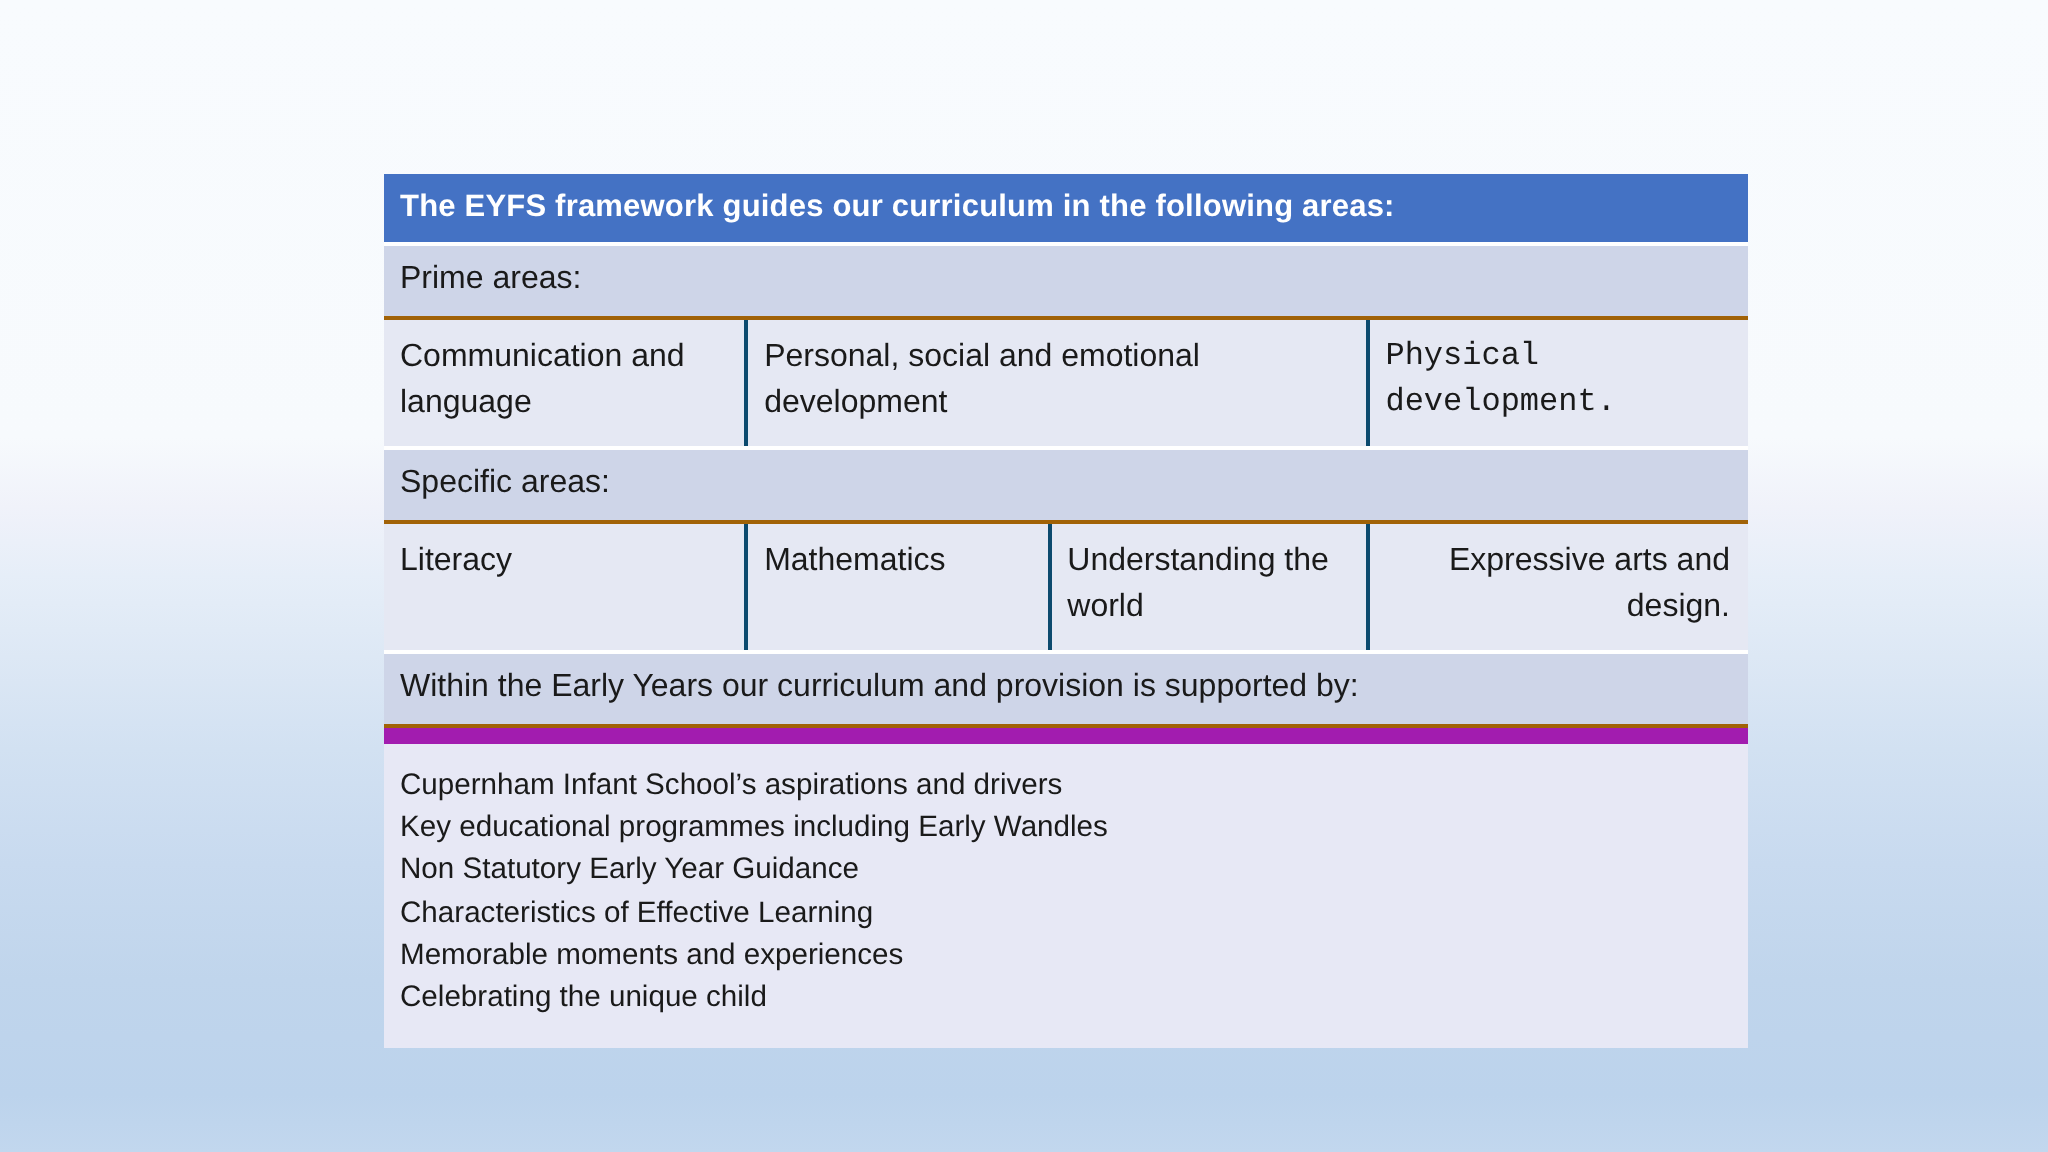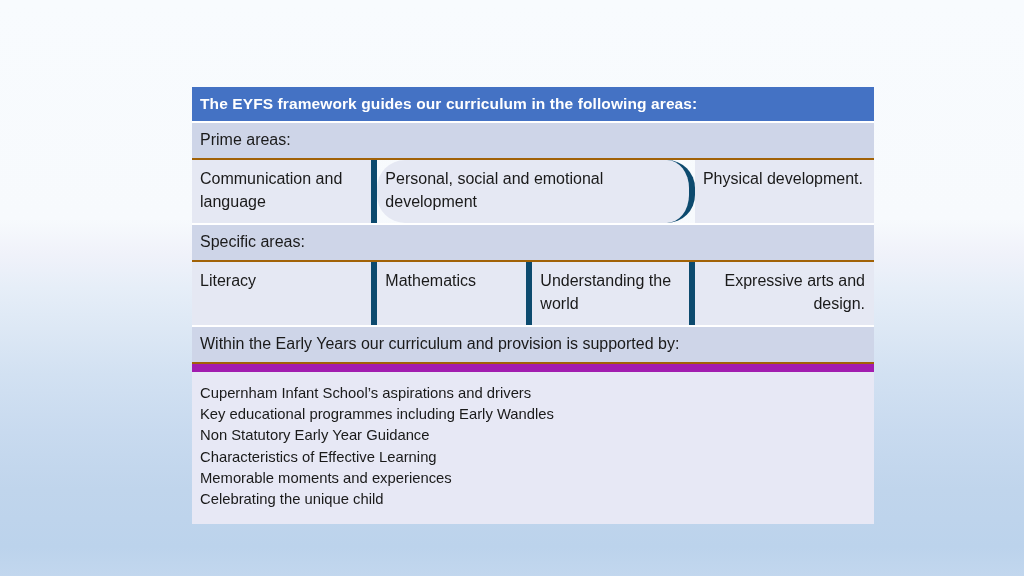--- a/index.html
+++ b/index.html
@@ -72,21 +72,21 @@
   
   .cell {
     background: #e5e8f3;
     color: #1a1a1a;
     font-size: 16px;
     line-height: 23px;
     padding: 7px 9px 10px 8px;
     vertical-align: top;
     text-align: left;
     font-weight: normal;
-    border-right: 6px solid #0c4a6e;
+    border-right: 2px solid #0c4a6e;
   }
   .cell.last {
     border-right: none;
   }
 
   
   .list-cell {
     background: #e7e8f5;
     padding: 11px 8px 14px 8px;
     vertical-align: top;
@@ -114,22 +114,22 @@
       <tr>
         <td class="table-header" colspan="4">The EYFS framework guides our curriculum in the following areas:</td>
       </tr>
 
       <tr>
         <td class="band-row first-band" colspan="4">Prime areas:</td>
       </tr>
 
       <tr>
         <td class="cell" style="width:212px;">Communication and language</td>
-        <td class="cell" colspan="2" style="width:244px;border-radius:28px;">Personal, social and emotional development</td>
-        <td class="cell last" style="width:226px;">Physical development.</td>
+        <td class="cell" colspan="2" style="width:244px;">Personal, social and emotional development</td>
+        <td class="cell last" style="width:226px;font-family:Liberation Mono, monospace;">Physical development.</td>
       </tr>
 
       <tr>
         <td class="band-row" colspan="4">Specific areas:</td>
       </tr>
 
       <tr>
         <td class="cell" style="width:169px;">Literacy</td>
         <td class="cell" style="width:172px;">Mathematics</td>
         <td class="cell" style="width:174px;">Understanding the world</td>

